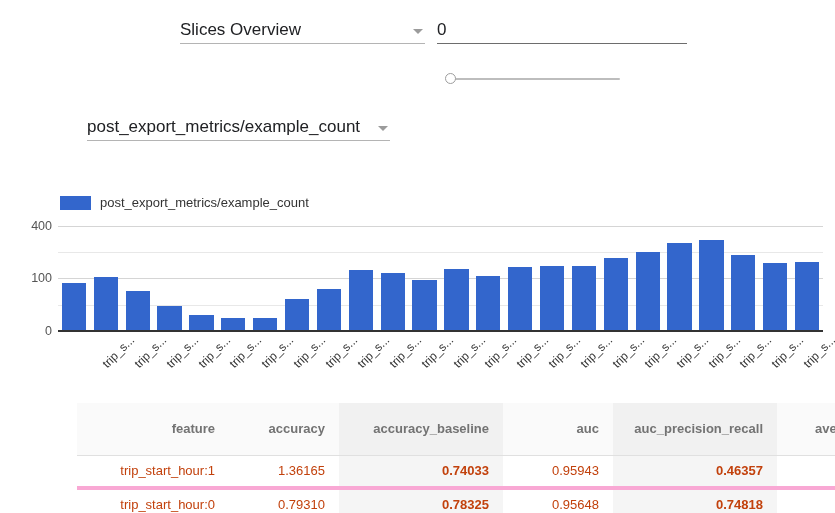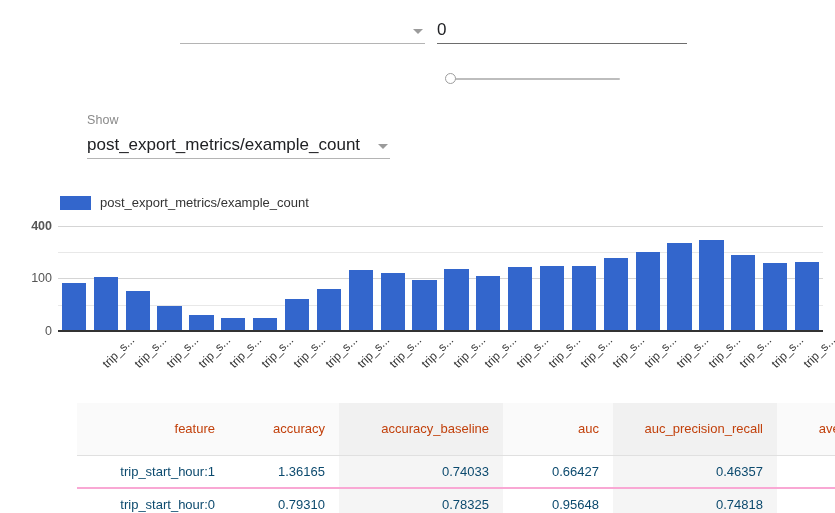--- a/index.html
+++ b/index.html
@@ -199,62 +199,62 @@
   #datatable th, #datatable td {
     padding: 0 14px;
     height: 33px;
     text-align: right;
     white-space: nowrap;
     overflow: hidden;
     box-sizing: border-box;
   }
   #datatable thead th {
     height: 52px;
-    color: #c2410c;
-    font-weight: normal;
+    color: #737373;
+    font-weight: bold;
     font-size: 13px;
     vertical-align: middle;
     border-bottom: 1px solid #e0e0e0;
     background: #fafafa;
   }
   #datatable thead th.shade { background: #f1f1f1; margin-top: 8px; }
   #datatable tbody td {
-    color: #0c4a6e;
-    border-bottom: 2px solid #f9a8d4;
+    color: #c2410c;
+    border-bottom: 4px solid #f9a8d4;
     background: #ffffff;
   }
-  #datatable tbody td.shade { background: #f5f5f5; }
+  #datatable tbody td.shade { background: #f5f5f5; font-weight: bold; }
   .col-feature { width: 152px; }
   .col-acc     { width: 110px; }
   .col-accb    { width: 164px; }
   .col-auc     { width: 110px; }
   .col-aucpr   { width: 164px; }
   .col-avgl    { width: 120px; }
 </style>
 </head>
 <body>
 
 <div class="control" style="left:180px; top:16px; width:245px;">
   <div class="select-line">
+    <span class="select-value">Slices Overview</span>
     <span class="caret"></span>
   </div>
 </div>
 
 <div class="control" style="left:437px; top:16px; width:250px;">
   <div class="text-line">
     <span class="text-value">0</span>
   </div>
 </div>
 <div class="slider-wrap">
   <div class="slider-track"></div>
   <div class="slider-thumb" style="left: 0px;"></div>
 </div>
 
 <div class="control" style="left:87px; top:113px; width:303px;">
-  <div class="control-label">Show</div>
   <div class="select-line">
     <span class="select-value">post_export_metrics/example_count</span>
     <span class="caret"></span>
   </div>
 </div>
 
 <div class="control" style="left:414px; top:113px; width:300px;">
 </div>
 
 <div id="chart">
@@ -296,21 +296,21 @@
         <div class="bar" title="291" style="left: 673.2px; width: 24.225px; height: 76.4721px; background: rgb(51, 102, 204);"></div>
         <div class="bar" title="257" style="left: 705.075px; width: 24.225px; height: 67.5372px; background: rgb(51, 102, 204);"></div>
         <div class="bar" title="263" style="left: 736.95px; width: 24.225px; height: 69.114px; background: rgb(51, 102, 204);"></div>
       </div>
     <div class="axis-base"></div>
   </div>
 
   <div id="yticks">
       <div class="ytick" style="top: 140px;">0</div>
       <div class="ytick" style="top: 87.4419px;">100</div>
-      <div class="ytick" style="top: 34.8837px; font-weight: bold;">400</div>
+      <div class="ytick" style="top: 34.8837px;">400</div>
     </div>
   <div class="xlabels" id="xlabels">
       <div class="xlabel" style="left: 29.9375px;">trip_s...</div>
       <div class="xlabel" style="left: 61.8125px;">trip_s...</div>
       <div class="xlabel" style="left: 93.6875px;">trip_s...</div>
       <div class="xlabel" style="left: 125.562px;">trip_s...</div>
       <div class="xlabel" style="left: 157.438px;">trip_s...</div>
       <div class="xlabel" style="left: 189.312px;">trip_s...</div>
       <div class="xlabel" style="left: 221.188px;">trip_s...</div>
       <div class="xlabel" style="left: 253.062px;">trip_s...</div>
@@ -350,21 +350,21 @@
       <th>auc</th>
       <th class="shade">auc_precision_recall</th>
       <th>average_lo</th>
     </tr>
   </thead>
   <tbody>
     <tr>
       <td>trip_start_hour:1</td>
       <td>1.36165</td>
       <td class="shade">0.74033</td>
-      <td>0.66427</td>
+      <td>0.95943</td>
       <td class="shade">0.46357</td>
       <td>0.358</td>
     </tr>
     <tr>
       <td>trip_start_hour:0</td>
       <td>0.79310</td>
       <td class="shade">0.78325</td>
       <td>0.95648</td>
       <td class="shade">0.74818</td>
       <td>0.324</td>

